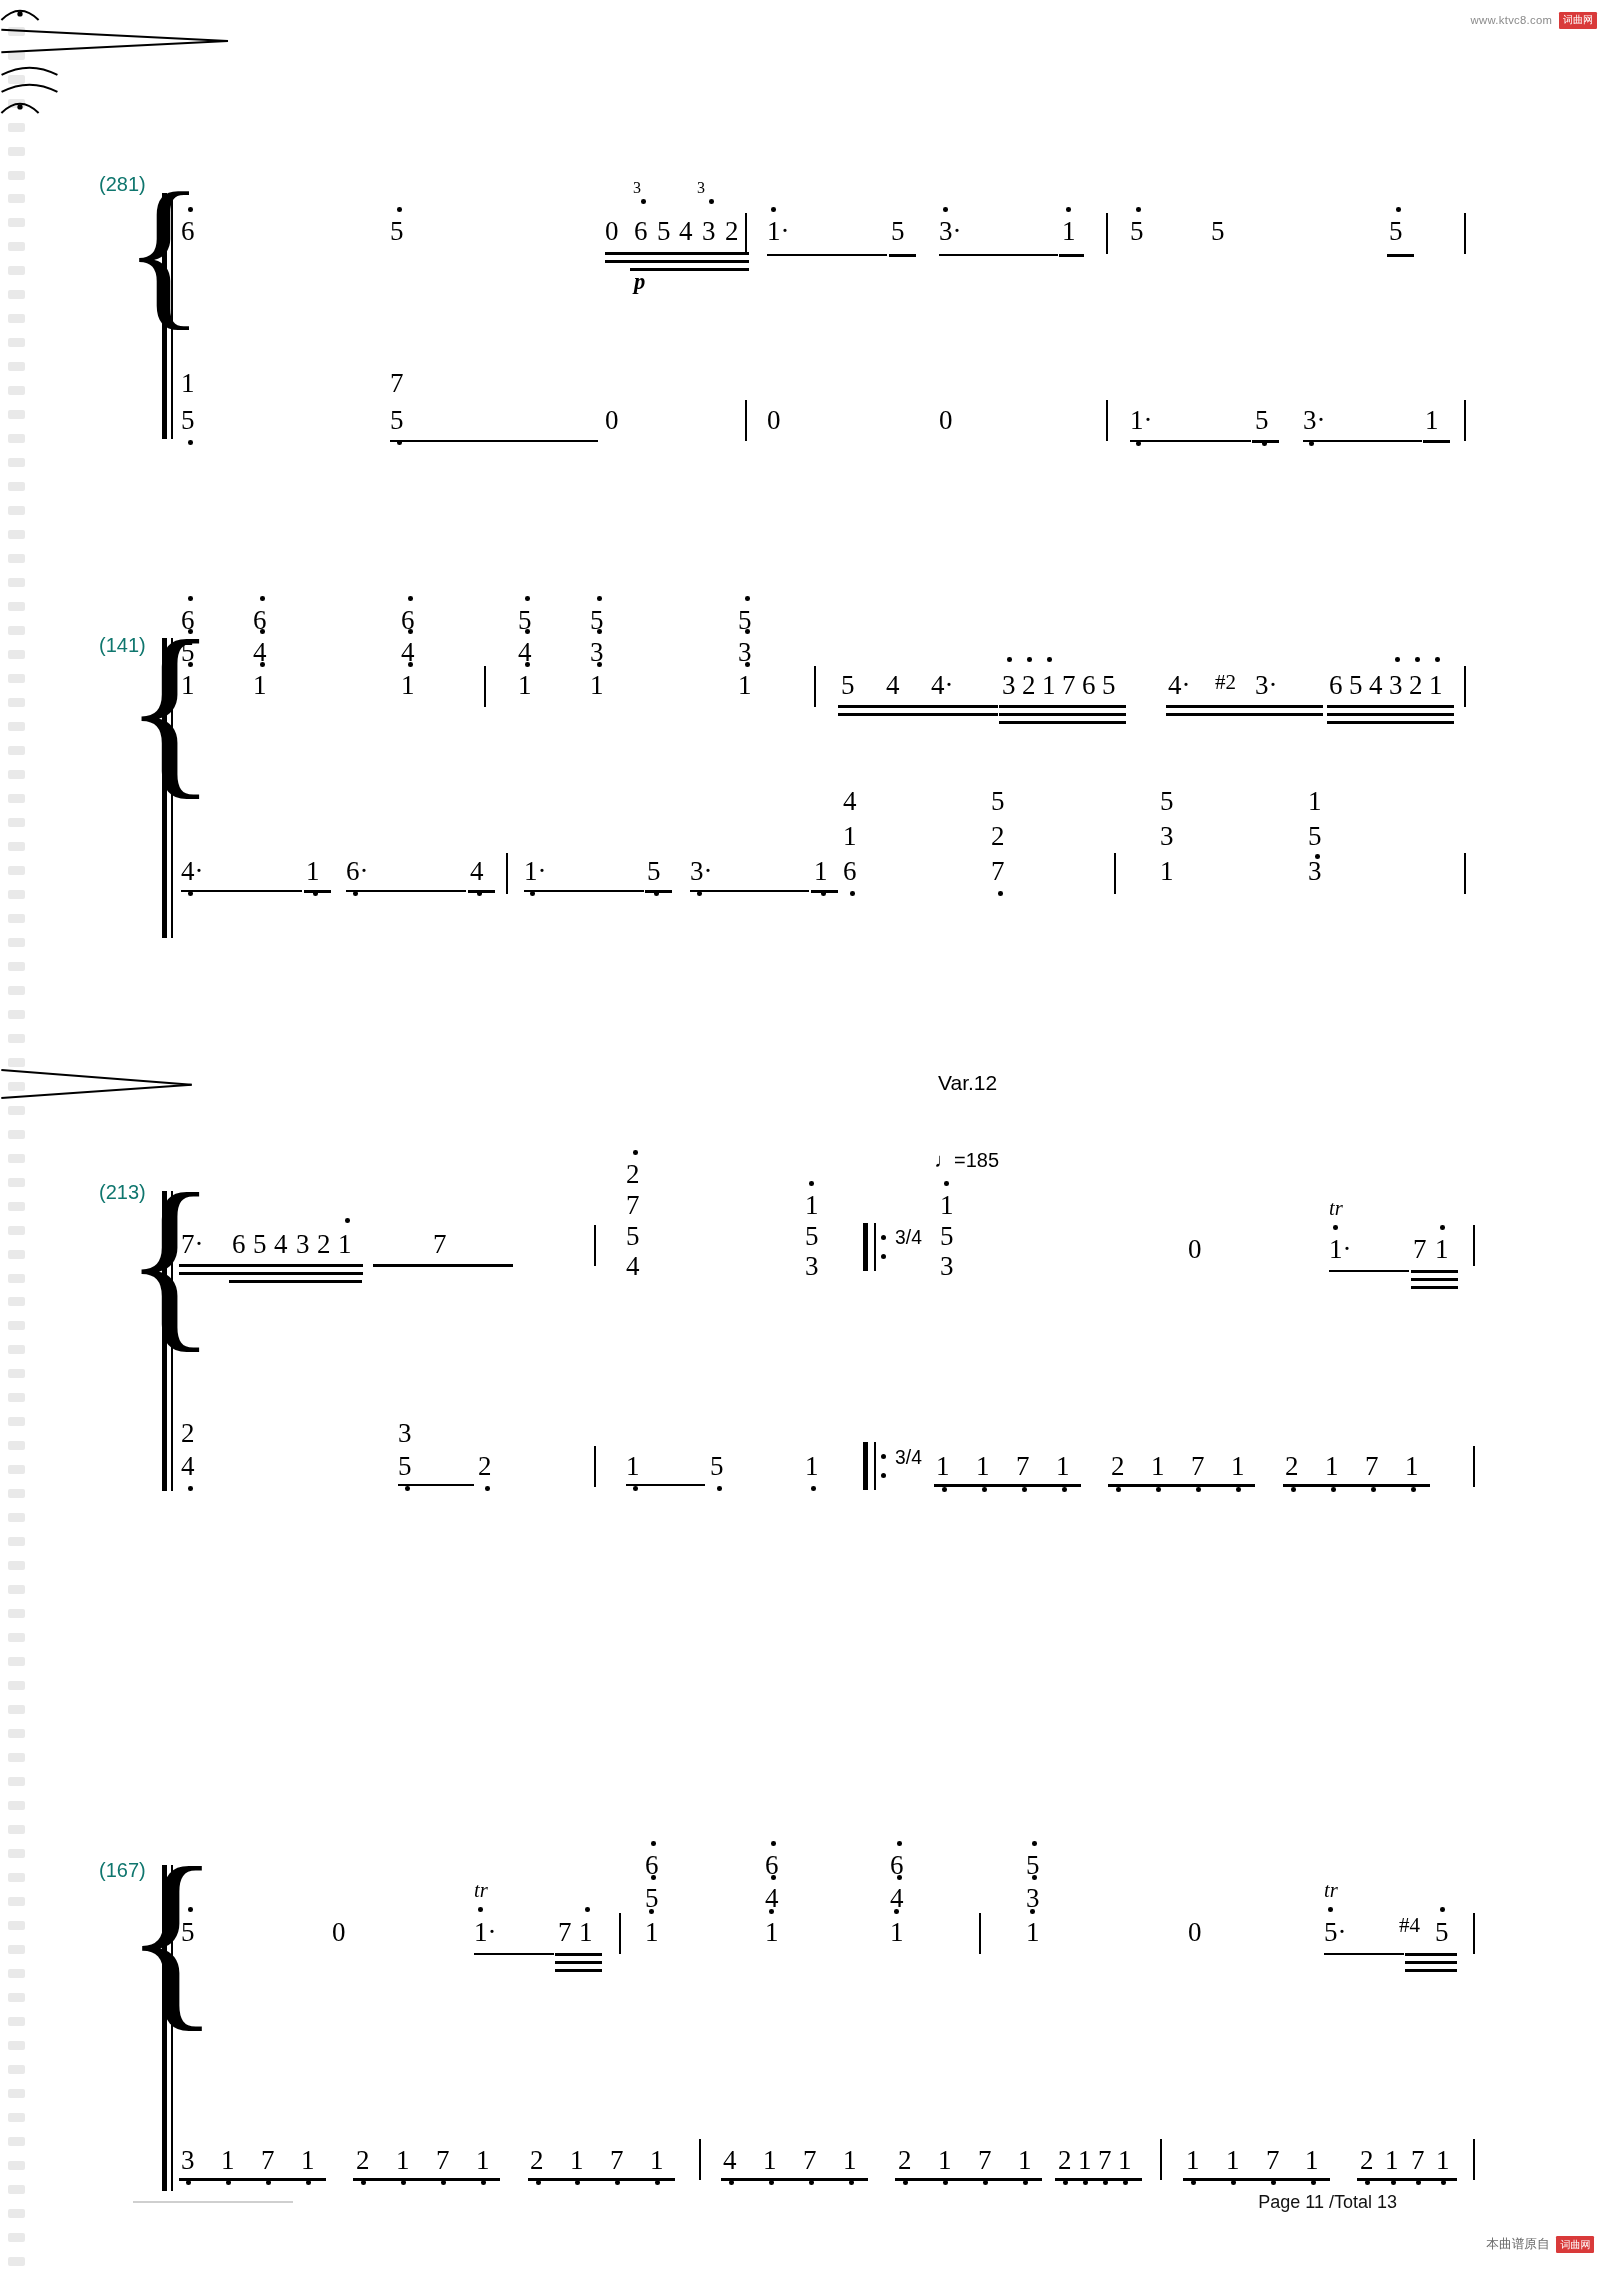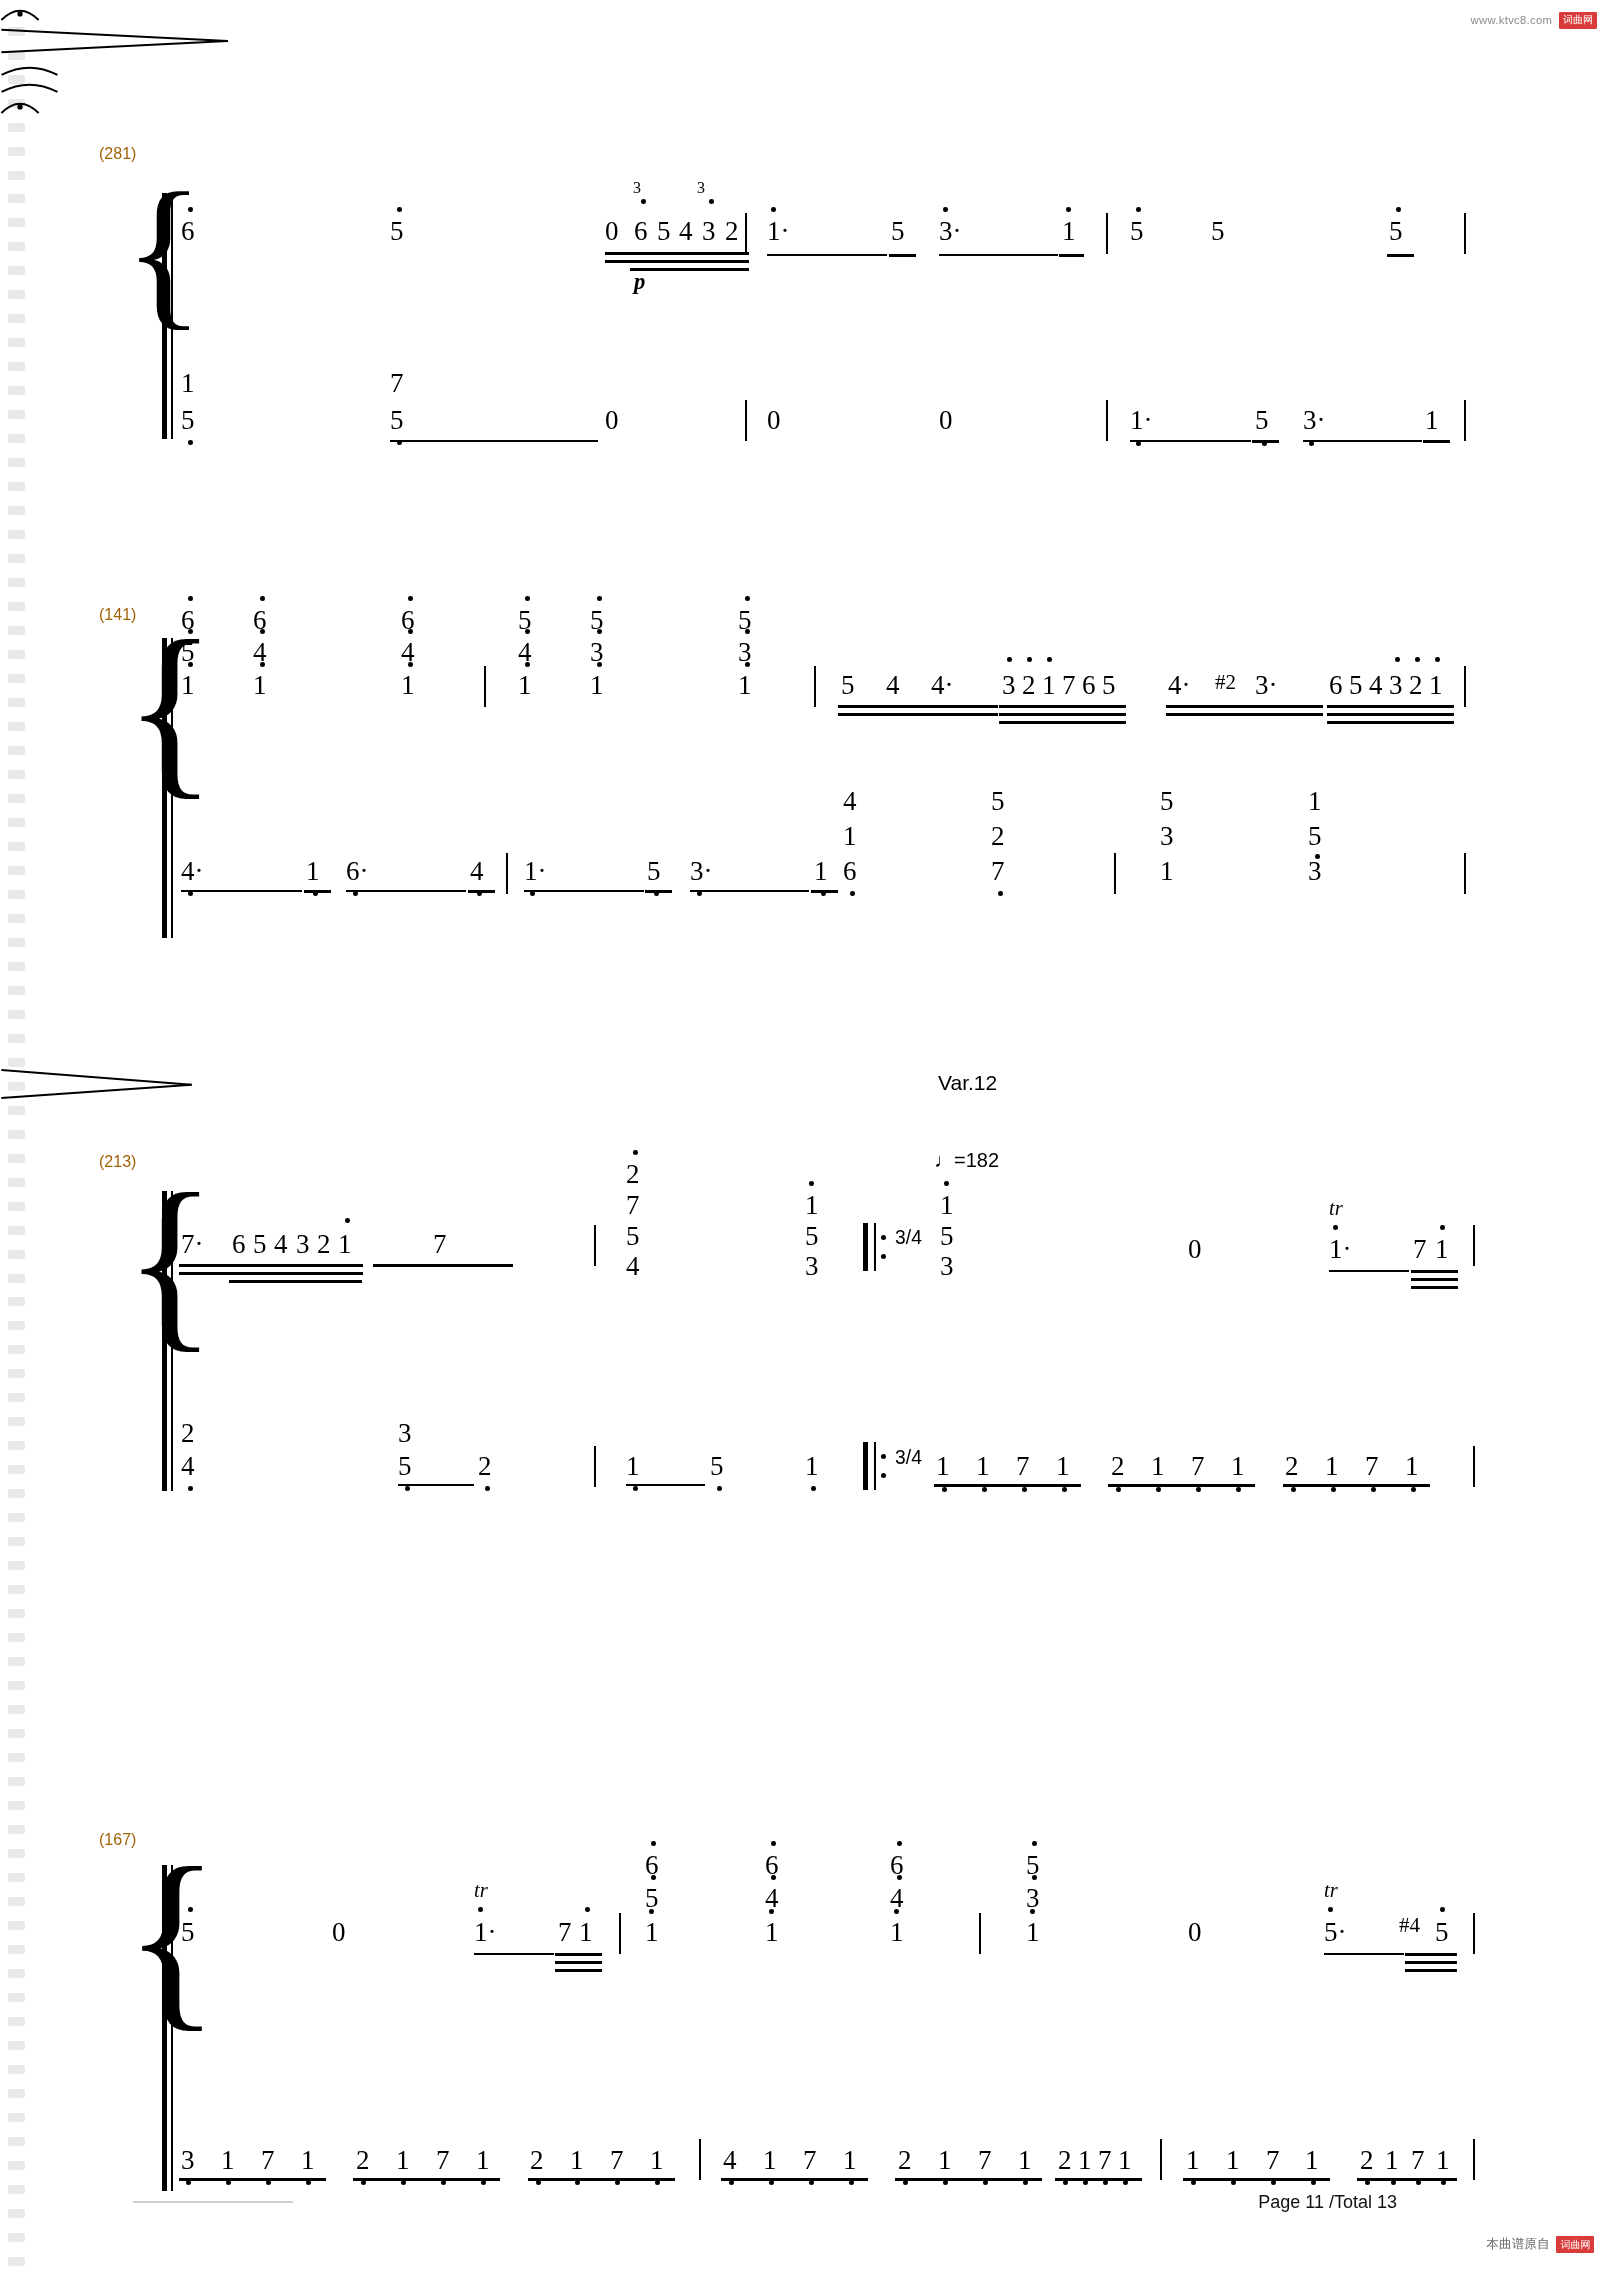--- a/index.html
+++ b/index.html
@@ -89,22 +89,23 @@
     color: #111;
   }
 
   
   .system {
     position: absolute;
   }
   .measure-no {
     position: absolute;
     font-family: "Liberation Sans", sans-serif;
-    font-size: 16px;
-    color: #a16207;
+    font-size: 20px;
+    color: #0f766e;
+    margin-top: 28px;
   }
   .brace {
     position: absolute;
     font-size: 67px;
     line-height: 1;
     color: #000;
   }
   .barline {
     position: absolute;
     width: 2px;
@@ -556,21 +557,21 @@
     <div class="note" style="left:1308px;top:233px;">1</div>
     <div class="note" style="left:1308px;top:268px;">5</div>
     <div class="dotbelow" style="left:1315px;top:301px;"></div>
     <div class="note" style="left:1308px;top:303px;">3</div>
 
     <div class="barline" style="left:1464px;top:300px;height:41px;"></div>
   </div>
 
   <div class="system" style="left:0;top:1066px;width:1617px;height:520px;">
     <div class="label" style="left:938px;top:5px;">Var.12</div>
-    <div class="tempo" style="left:934px;top:83px;">♩=182</div>
+    <div class="tempo" style="left:934px;top:83px;">♩=185</div>
 
     <div class="measure-no" style="left:99px;top:87px;">(213)</div>
     <div class="brace" style="left:124px;top:107px;font-size:193px;line-height:0.92;">{</div>
     <div class="barline thick" style="left:162px;top:125px;height:300px;"></div>
     <div class="barline" style="left:171px;top:125px;height:300px;"></div>
 
     <div class="note" style="left:181px;top:163px;">7·</div>
     <div class="note tight" style="left:232px;top:163px;">6</div>
     <div class="note tight" style="left:253px;top:163px;">5</div>
     <div class="note tight" style="left:274px;top:163px;">4</div>

